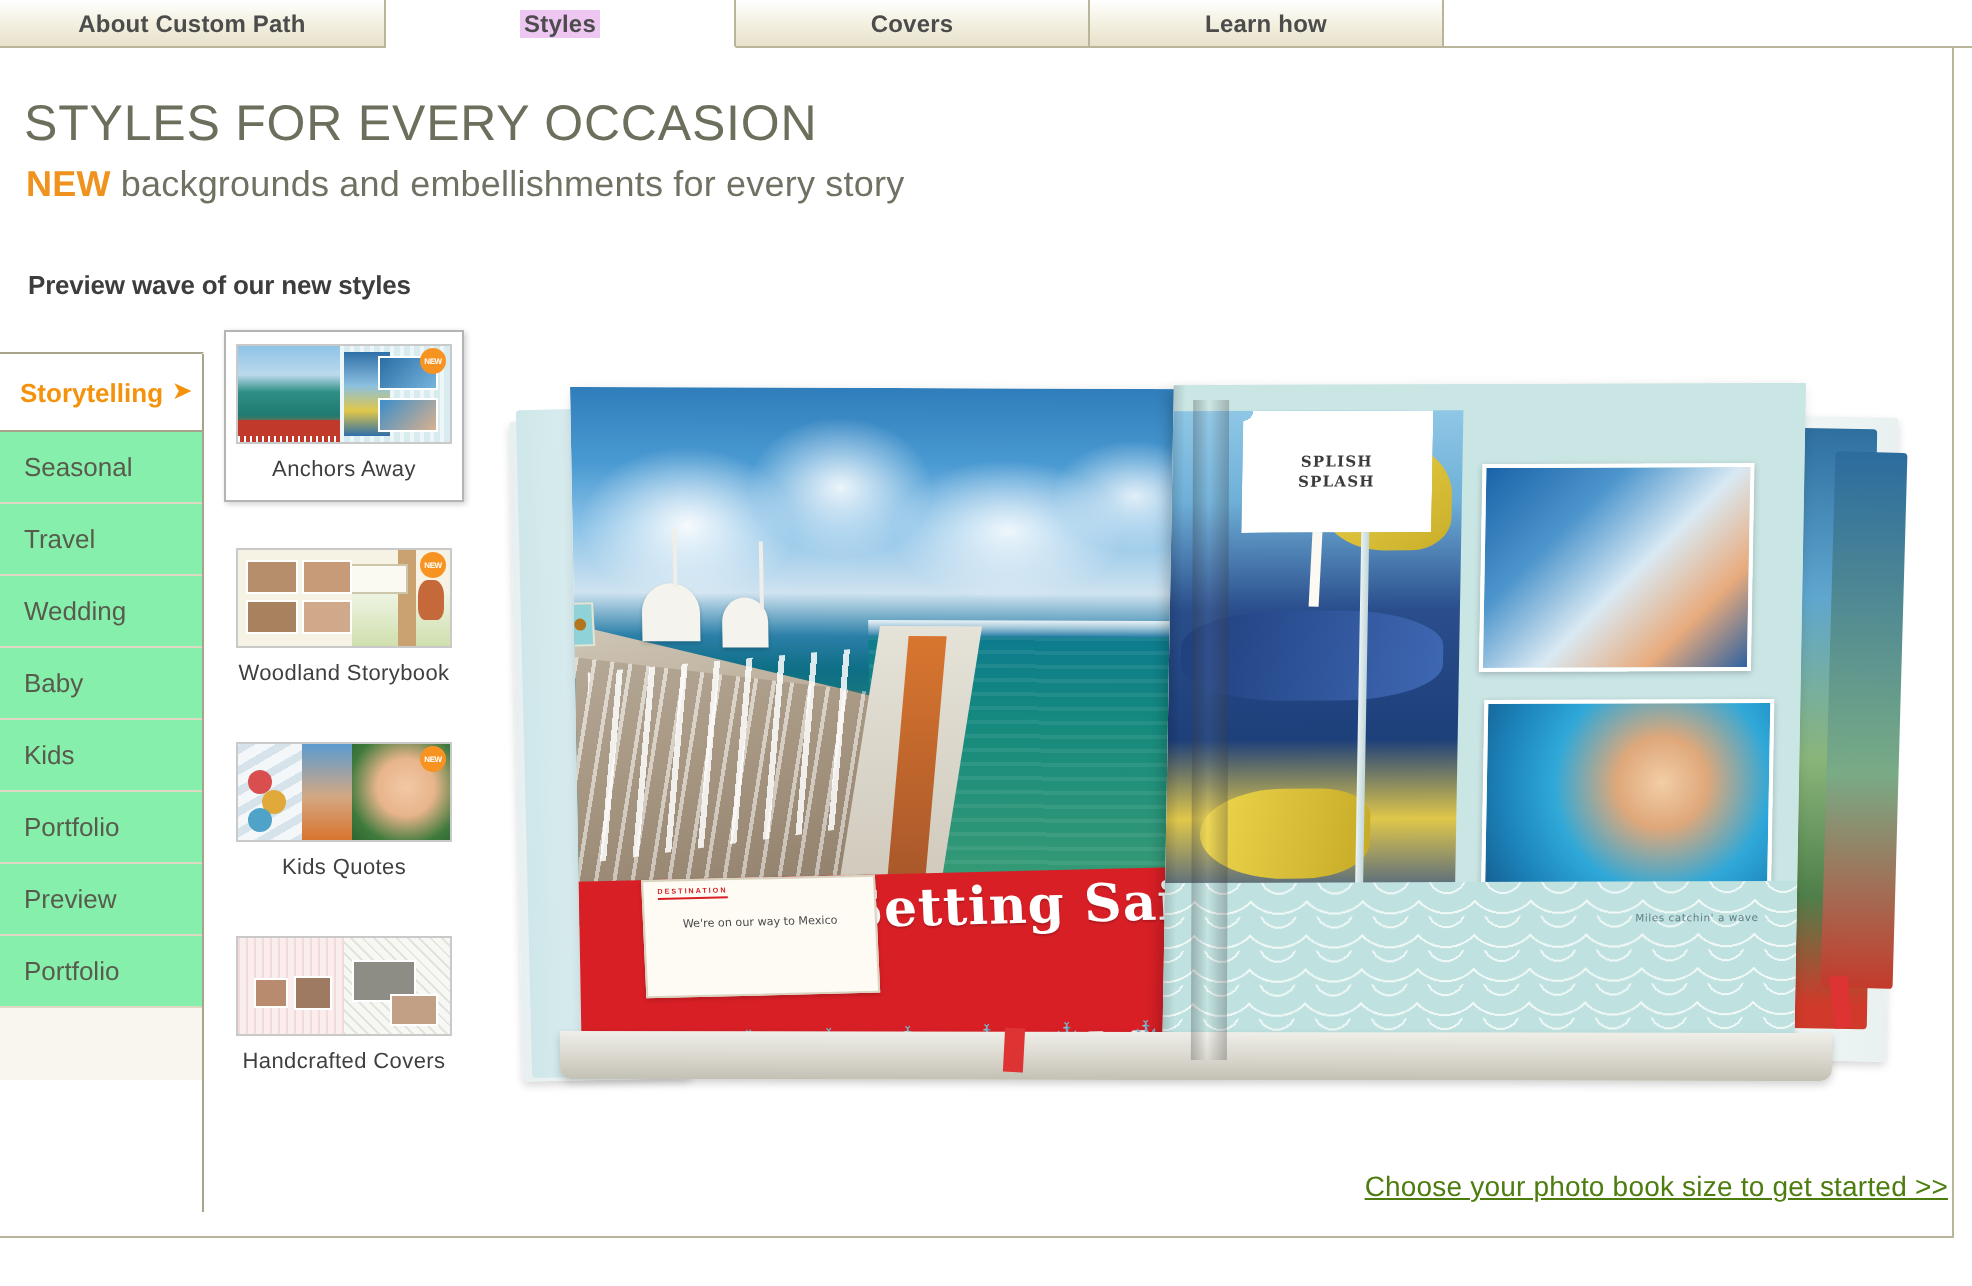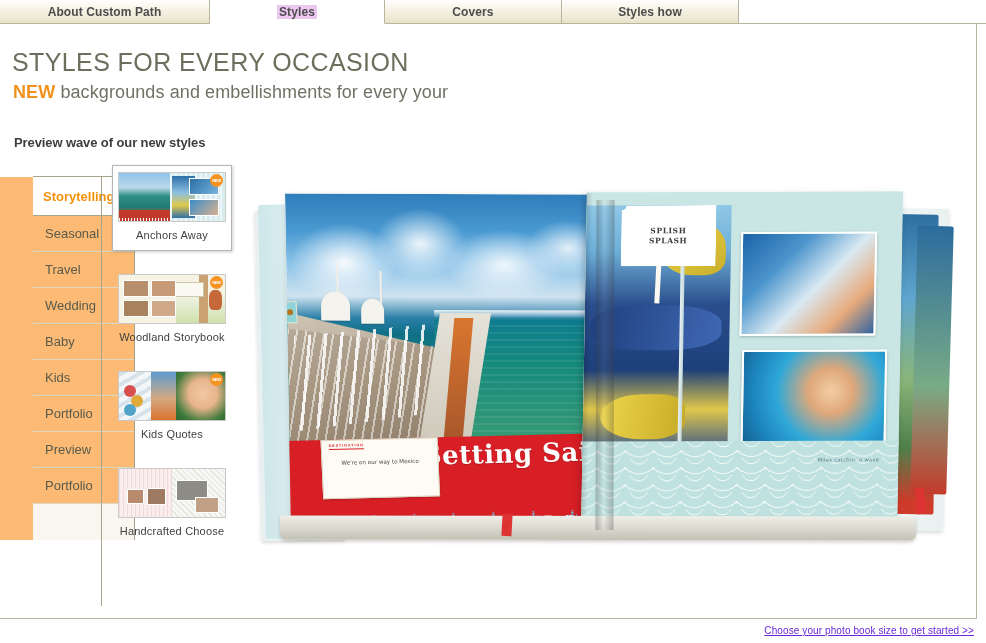--- a/index.html
+++ b/index.html
@@ -51,21 +51,21 @@
     background: #eec6f2;
     padding: 0 2px;
   }
   .tab.spacer {
     flex: 1 1 auto;
     background: #ffffff;
     border-right: none;
     border-bottom: 1px solid #b9b59a;
     cursor: default;
   }
-  .tab-w1 { width: 210px; }
+  .tab-w1 { width: 193px; }
   .tab-w2 { width: 175px; }
   .tab-w3 { width: 177px; }
   .tab-w4 { width: 177px; }
 
   
   .content-frame {
     position: absolute;
     left: 0;
     top: 24px;
     width: 977px;
@@ -108,24 +108,23 @@
     color: #3d3d3d;
     letter-spacing: -.1px;
   }
 
   
   .sidebar {
     position: absolute;
     left: 0;
     top: 177px;
     width: 101px;
-    background: #fdba74;
+    background: #86efac;
     border-right: 1px solid #a8a48c;
     padding-bottom: 0;
-    padding-left: 33px;
   }
   .sidebar-tail {
     position: absolute;
     left: 101px;
     top: 177px;
     width: 1px;
     height: 429px;
     background: #a8a48c;
   }
   .sidebar-item {
@@ -506,52 +505,51 @@
   .book-ribbon2 {
     position:absolute; left:664px; top:310px; width:9px; height:26px;
     background:#d33; transform: rotate(-6deg); z-index: 8;
   }
 
   
   .footer-link {
     position: absolute;
     right: 12px;
     top: 585px;
-    font-size: 10px;
-    color: #6d28d9;
+    font-size: 14px;
+    color: #4d7c0f;
     letter-spacing: .1px;
     cursor: pointer;
     white-space: nowrap;
-    margin-top: 40px;
   }
 </style>
 </head>
 <body>
 
 <div class="tabbar">
   <div class="tab tab-w1">
     <span class="tab-label">About Custom Path</span>
   </div>
   <div class="tab tab-w2 active">
     <span class="tab-label">Styles</span>
   </div>
   <div class="tab tab-w3">
     <span class="tab-label">Covers</span>
   </div>
   <div class="tab tab-w4">
-    <span class="tab-label">Styles how</span>
+    <span class="tab-label">Learn how</span>
   </div>
   <div class="tab spacer"></div>
 </div>
 
 <div class="content-frame"></div>
 
 <div class="page-title">STYLES FOR EVERY OCCASION</div>
 <div class="page-subtitle">
-  <span class="new">NEW</span><span> backgrounds and embellishments for every your</span>
+  <span class="new">NEW</span><span> backgrounds and embellishments for every story</span>
 </div>
 <div class="preview-label">Preview wave of our new styles</div>
 
 <div class="sidebar">
   <div class="sidebar-item active">
     <span>Storytelling</span>
     <span class="arrow">➤</span>
   </div>
   <div class="sidebar-item">
     <span>Seasonal</span>
@@ -629,21 +627,21 @@
 
   <div class="thumb-card">
     <div class="thumb-img">
       <div class="hw-left"></div>
       <div class="hw-right"></div>
       <div class="hw-ph" style="left:8%;top:42%;width:16%;height:30%;background:#b98b6e;"></div>
       <div class="hw-ph" style="left:26%;top:40%;width:18%;height:34%;background:#9e7a63;"></div>
       <div class="hw-ph" style="left:54%;top:22%;width:30%;height:44%;background:#8d8d86;"></div>
       <div class="hw-ph" style="left:72%;top:58%;width:22%;height:34%;background:#c2a086;"></div>
     </div>
-    <div class="thumb-caption">Handcrafted Choose</div>
+    <div class="thumb-caption">Handcrafted Covers</div>
   </div>
 
 </div>
 
 <div class="book-stage">
   <div class="book-shadow"></div>
 
   <div class="stack stack-l-back"></div>
   <div class="stack stack-l-mid"></div>
   <div class="stack stack-r-back"></div>

